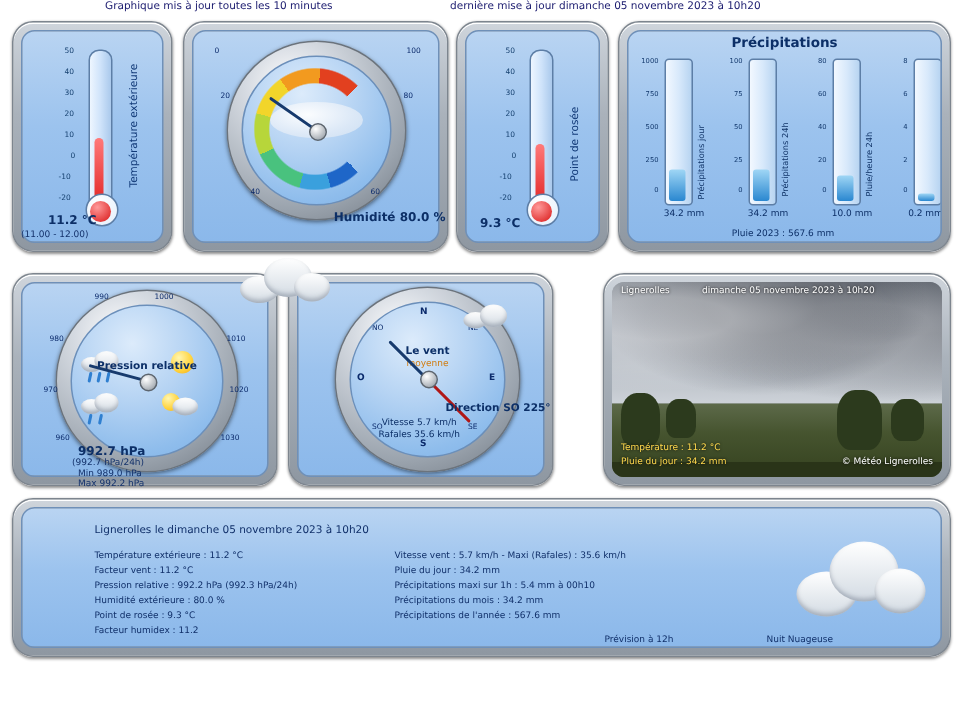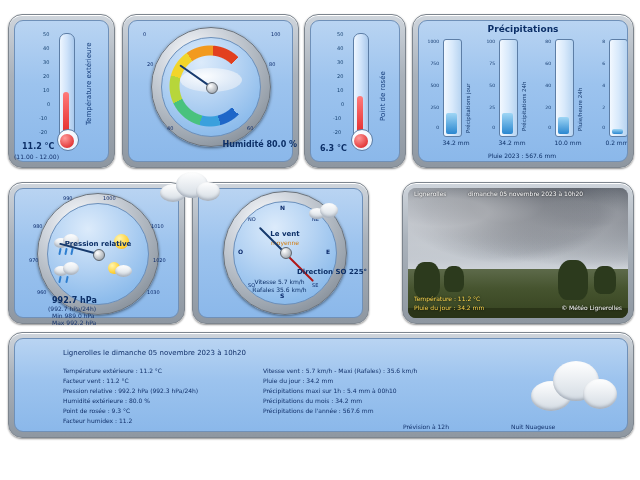--- a/index.html
+++ b/index.html
@@ -97,41 +97,45 @@
   .footer{position:absolute;left:0;bottom:0;width:640px;height:28px;background:#000;}
   .footer .ft{position:absolute;left:0;right:0;top:4px;text-align:center;
       font-size:17px;color:#ffffff;font-family:"DejaVu Sans","Liberation Sans",sans-serif;}
   .footer .ft .c{color:#ffffff;font-weight:bold;}
 </style>
 </head>
 <body>
 
 <div class="page">
 
+  <div class="hdr">
+    <span class="l">Graphique mis à jour toutes les 10 minutes</span>
+    <span class="r">dernière mise à jour dimanche 05 novembre 2023 à 10h20</span>
+  </div>
 
   <div class="panel" style="left:8px;top:14px;width:105px;height:152px;">
     <div class="inner">
       <div class="thermo" style="left:44px;top:12px;width:14px;height:108px;">
         <div class="merc red" style="height:48px;"></div>
         <div class="bulb">
             <div class="bulbfill" style="background:radial-gradient(circle at 35% 30%,#ff9a9a,#d81515);"></div>
           </div>
       </div>
       <div class="tlabel" style="left:70px;top:104px;">Température extérieure</div>
       <div class="tick" style="left:28px;top:10px;">50</div>
       <div class="tick" style="left:28px;top:24px;">40</div>
       <div class="tick" style="left:28px;top:38px;">30</div>
       <div class="tick" style="left:28px;top:52px;">20</div>
       <div class="tick" style="left:28px;top:66px;">10</div>
       <div class="tick" style="left:32px;top:80px;">0</div>
       <div class="tick" style="left:24px;top:94px;">-10</div>
       <div class="tick" style="left:24px;top:108px;">-20</div>
     </div>
   </div>
-  <div class="val" style="left:22px;top:142px;">11.2 °C</div>
+  <div class="val" style="left:32px;top:142px;">11.2 °C</div>
   <div class="sub" style="left:14px;top:153px;">(11.00 - 12.00)</div>
 
   <div class="panel" style="left:122px;top:14px;width:175px;height:152px;">
     <div class="inner">
       <div class="gauge" style="left:22px;top:6px;width:118px;height:118px;">
         <div class="dial" style="left:9px;top:9px;width:98px;height:98px;">
 
           <div class="arc-seg" style="left:6px;top:6px;width:84px;height:84px;
               background:conic-gradient(from 135deg,
                  #1e66c8 0deg 30deg,#3aa0dd 30deg 60deg,#49c27e 60deg 110deg,
@@ -168,21 +172,21 @@
       <div class="tick" style="left:26px;top:10px;">50</div>
       <div class="tick" style="left:26px;top:24px;">40</div>
       <div class="tick" style="left:26px;top:38px;">30</div>
       <div class="tick" style="left:26px;top:52px;">20</div>
       <div class="tick" style="left:26px;top:66px;">10</div>
       <div class="tick" style="left:30px;top:80px;">0</div>
       <div class="tick" style="left:22px;top:94px;">-10</div>
       <div class="tick" style="left:22px;top:108px;">-20</div>
     </div>
   </div>
-  <div class="val" style="left:320px;top:144px;">6.3 °C</div>
+  <div class="val" style="left:320px;top:144px;">9.3 °C</div>
 
   <div class="panel" style="left:412px;top:14px;width:220px;height:152px;">
     <div class="inner">
       <div style="position:absolute;left:0;right:0;top:3px;text-align:center;font-size:9px;font-weight:bold;color:#0c2f67;">Précipitations</div>
 
       <div class="pscale" style="left:6px;top:18px;">1000</div>
       <div class="pscale" style="left:6px;top:40px;">750</div>
       <div class="pscale" style="left:6px;top:62px;">500</div>
       <div class="pscale" style="left:6px;top:84px;">250</div>
       <div class="pscale" style="left:6px;top:104px;">0</div>

